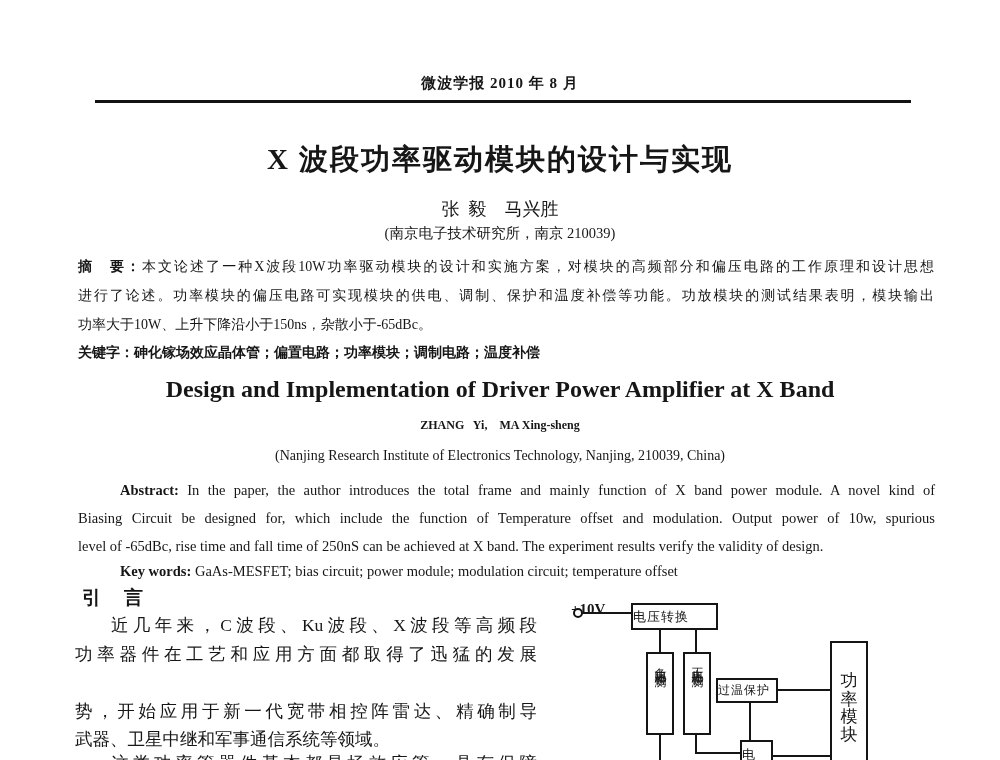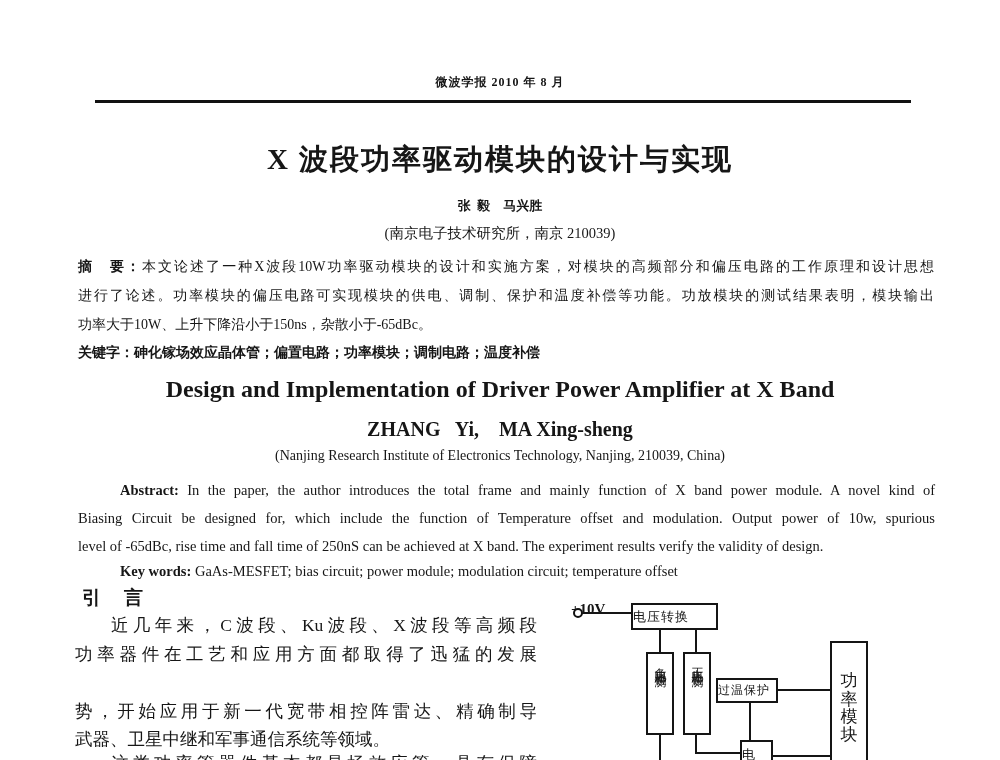--- a/index.html
+++ b/index.html
@@ -9,37 +9,37 @@
     width: 1000px; height: 760px;
     background: #ffffff;
     color: #161616;
     font-family: "Liberation Serif", "DejaVu Serif", serif;
     overflow: hidden;
   }
   .abs { position: absolute; }
   .centered { left: 0; width: 1000px; text-align: center; }
   .pre { white-space: pre; }
 
-  .journal-header { top: 74px; font-size: 12px; font-weight: bold; letter-spacing: 1px; }
+  .journal-header { top: 74px; font-size: 15px; font-weight: bold; letter-spacing: 1px; }
   .rule { top: 100px; left: 95px; width: 816px; height: 3px; background: #121212; }
 
   .paper-title { top: 140px; font-size: 29px; font-weight: bold; letter-spacing: 2px; }
-  .authors-cn { top: 197px; font-size: 13px; font-weight: bold; }
+  .authors-cn { top: 197px; font-size: 18px; font-weight: normal; }
   .affil-cn { top: 224px; font-size: 14.5px; }
 
   .cn-abstract { top: 258px; left: 78px; width: 856px; font-size: 14px; }
   .cn-abstract .aline { position: absolute; left: 0; width: 856px; height: 21px;
       text-align: justify; text-align-last: justify; white-space: nowrap; }
   .cn-abstract .aline.last { text-align-last: left; }
   .bold { font-weight: bold; }
 
   .kw-cn { top: 344px; left: 78px; width: 856px; font-size: 14px; font-weight: bold; }
 
   .en-title { top: 376px; font-size: 24px; font-weight: bold; }
-  .en-authors { top: 418px; font-size: 20px; font-weight: bold; }
+  .en-authors { top: 418px; font-size: 12px; font-weight: bold; }
   .en-affil { top: 448px; font-size: 14px; }
 
   .en-abstract { top: 482px; left: 78px; width: 857px; font-size: 14.5px; }
   .en-abstract .aline { position: absolute; left: 0; width: 857px; height: 21px;
       text-align: justify; text-align-last: justify; white-space: nowrap; }
   .en-abstract .aline.first { text-indent: 42px; }
   .en-abstract .aline.last { text-align-last: left; }
 
   .kw-en { top: 563px; left: 78px; width: 857px; font-size: 14.5px; text-indent: 42px; }
 

